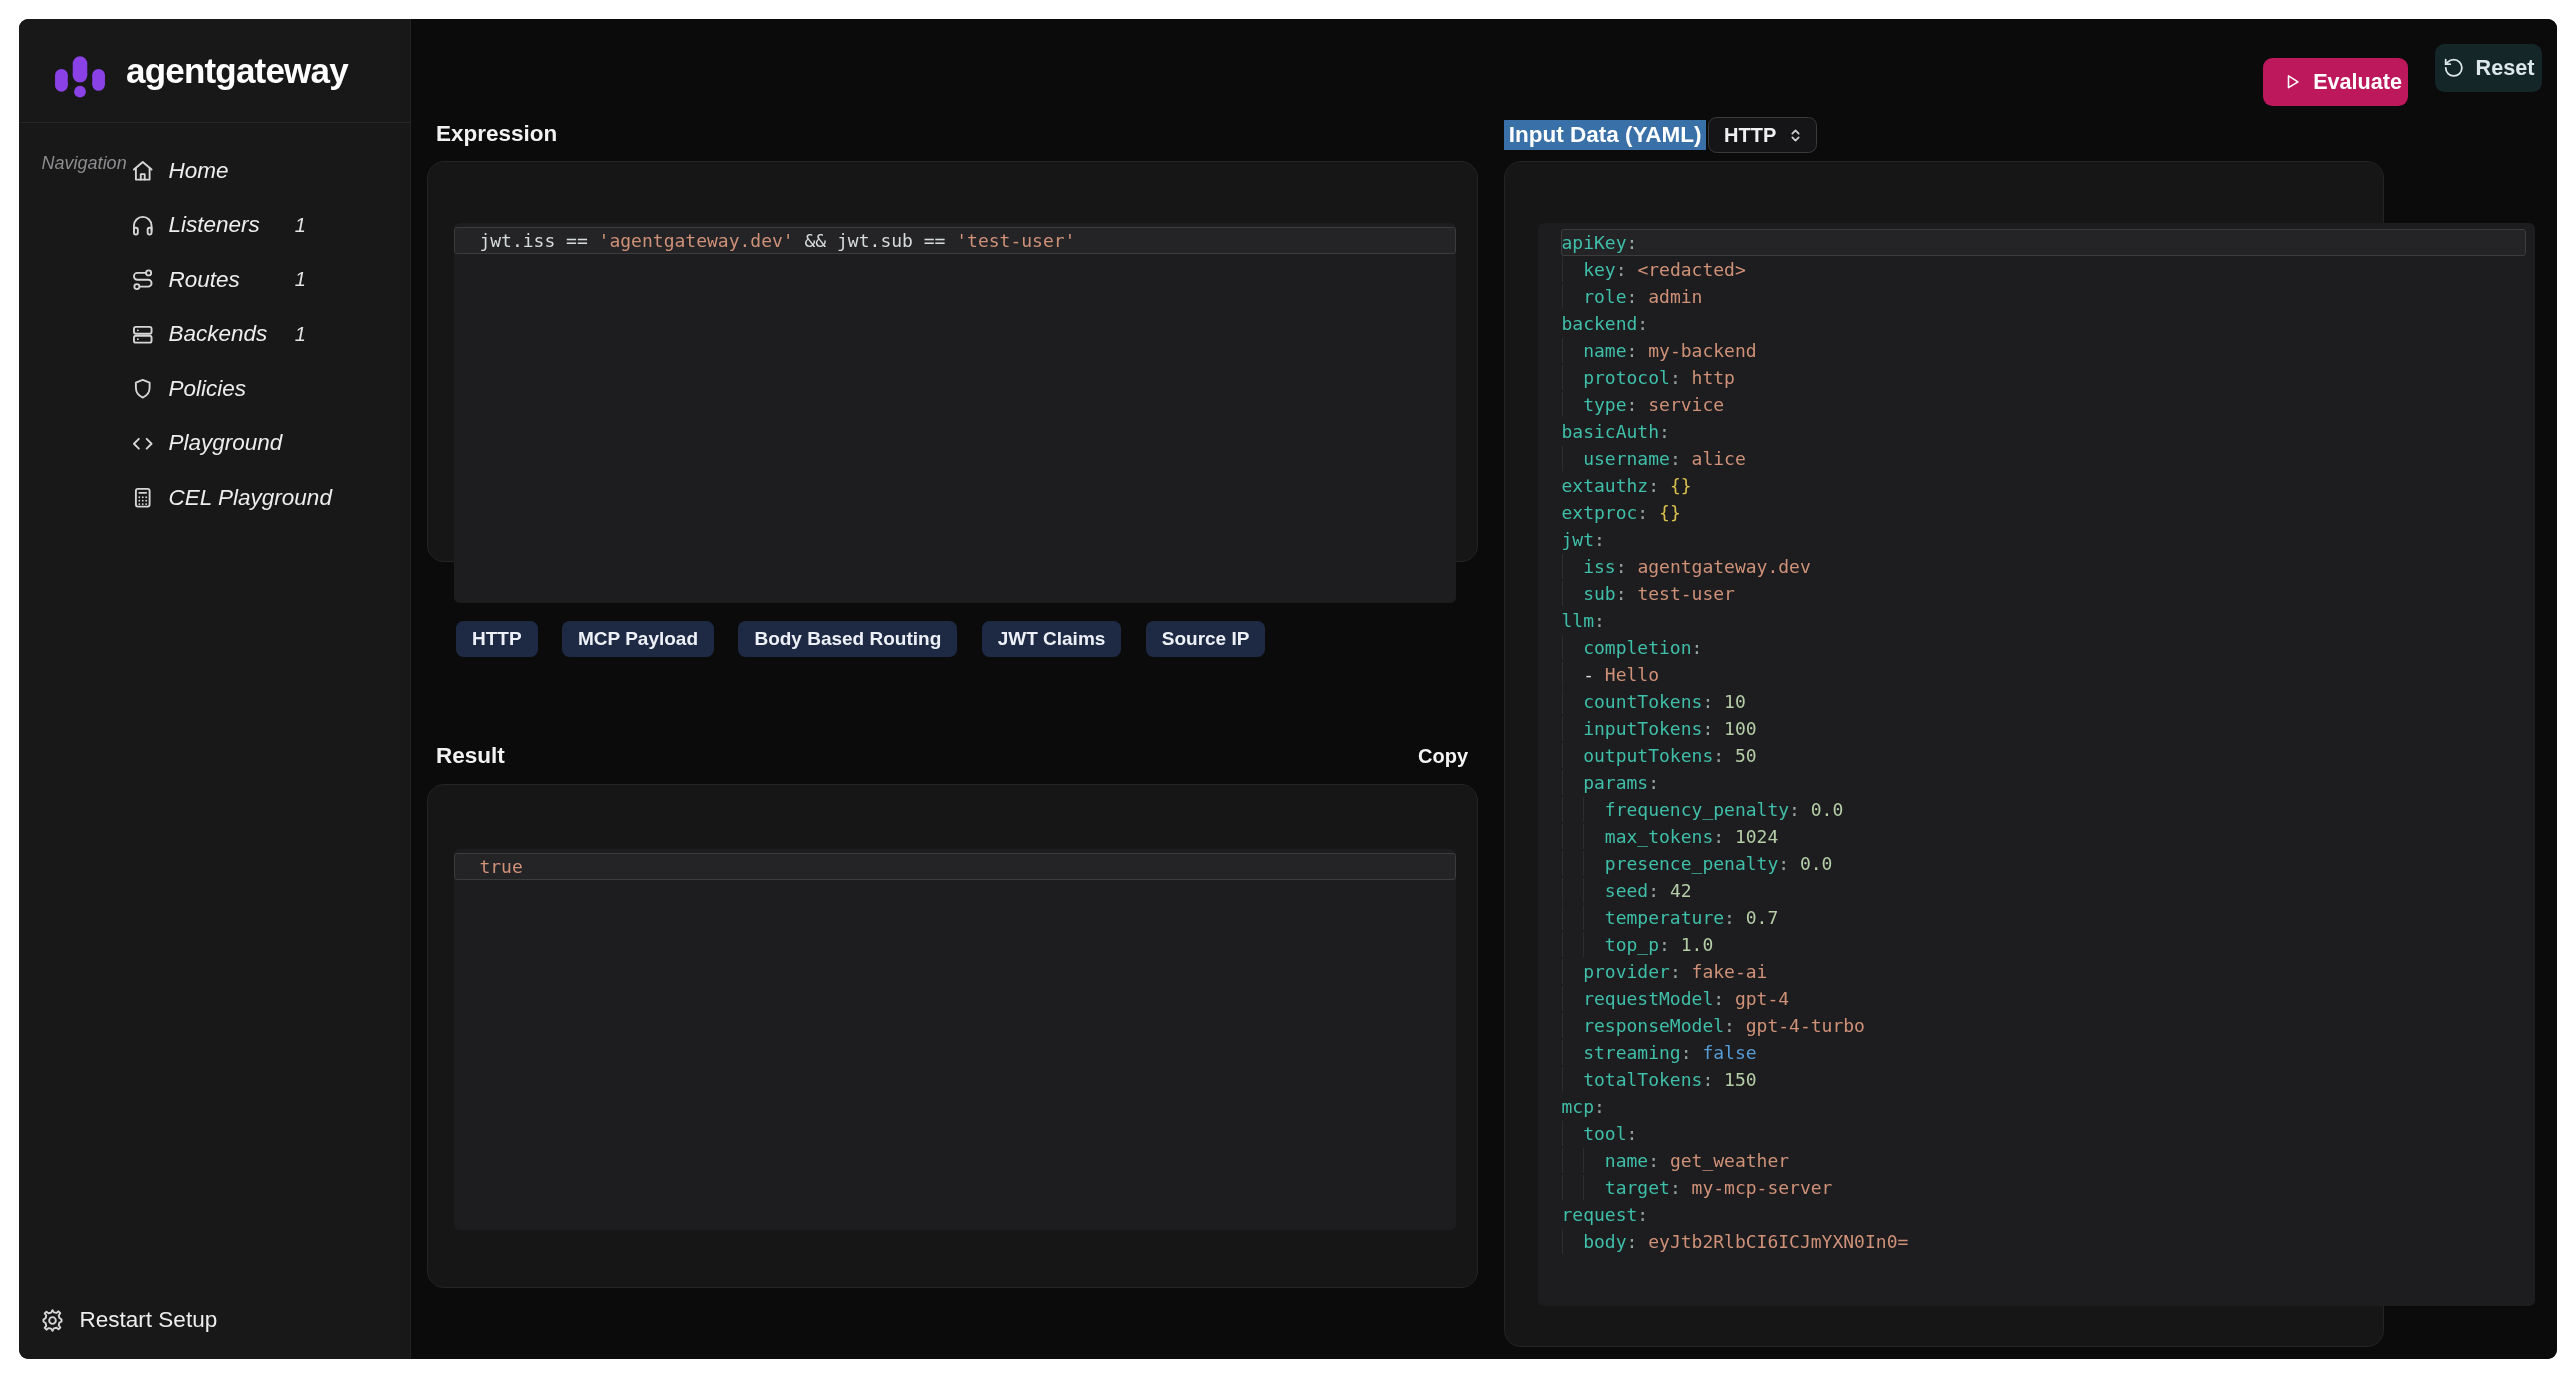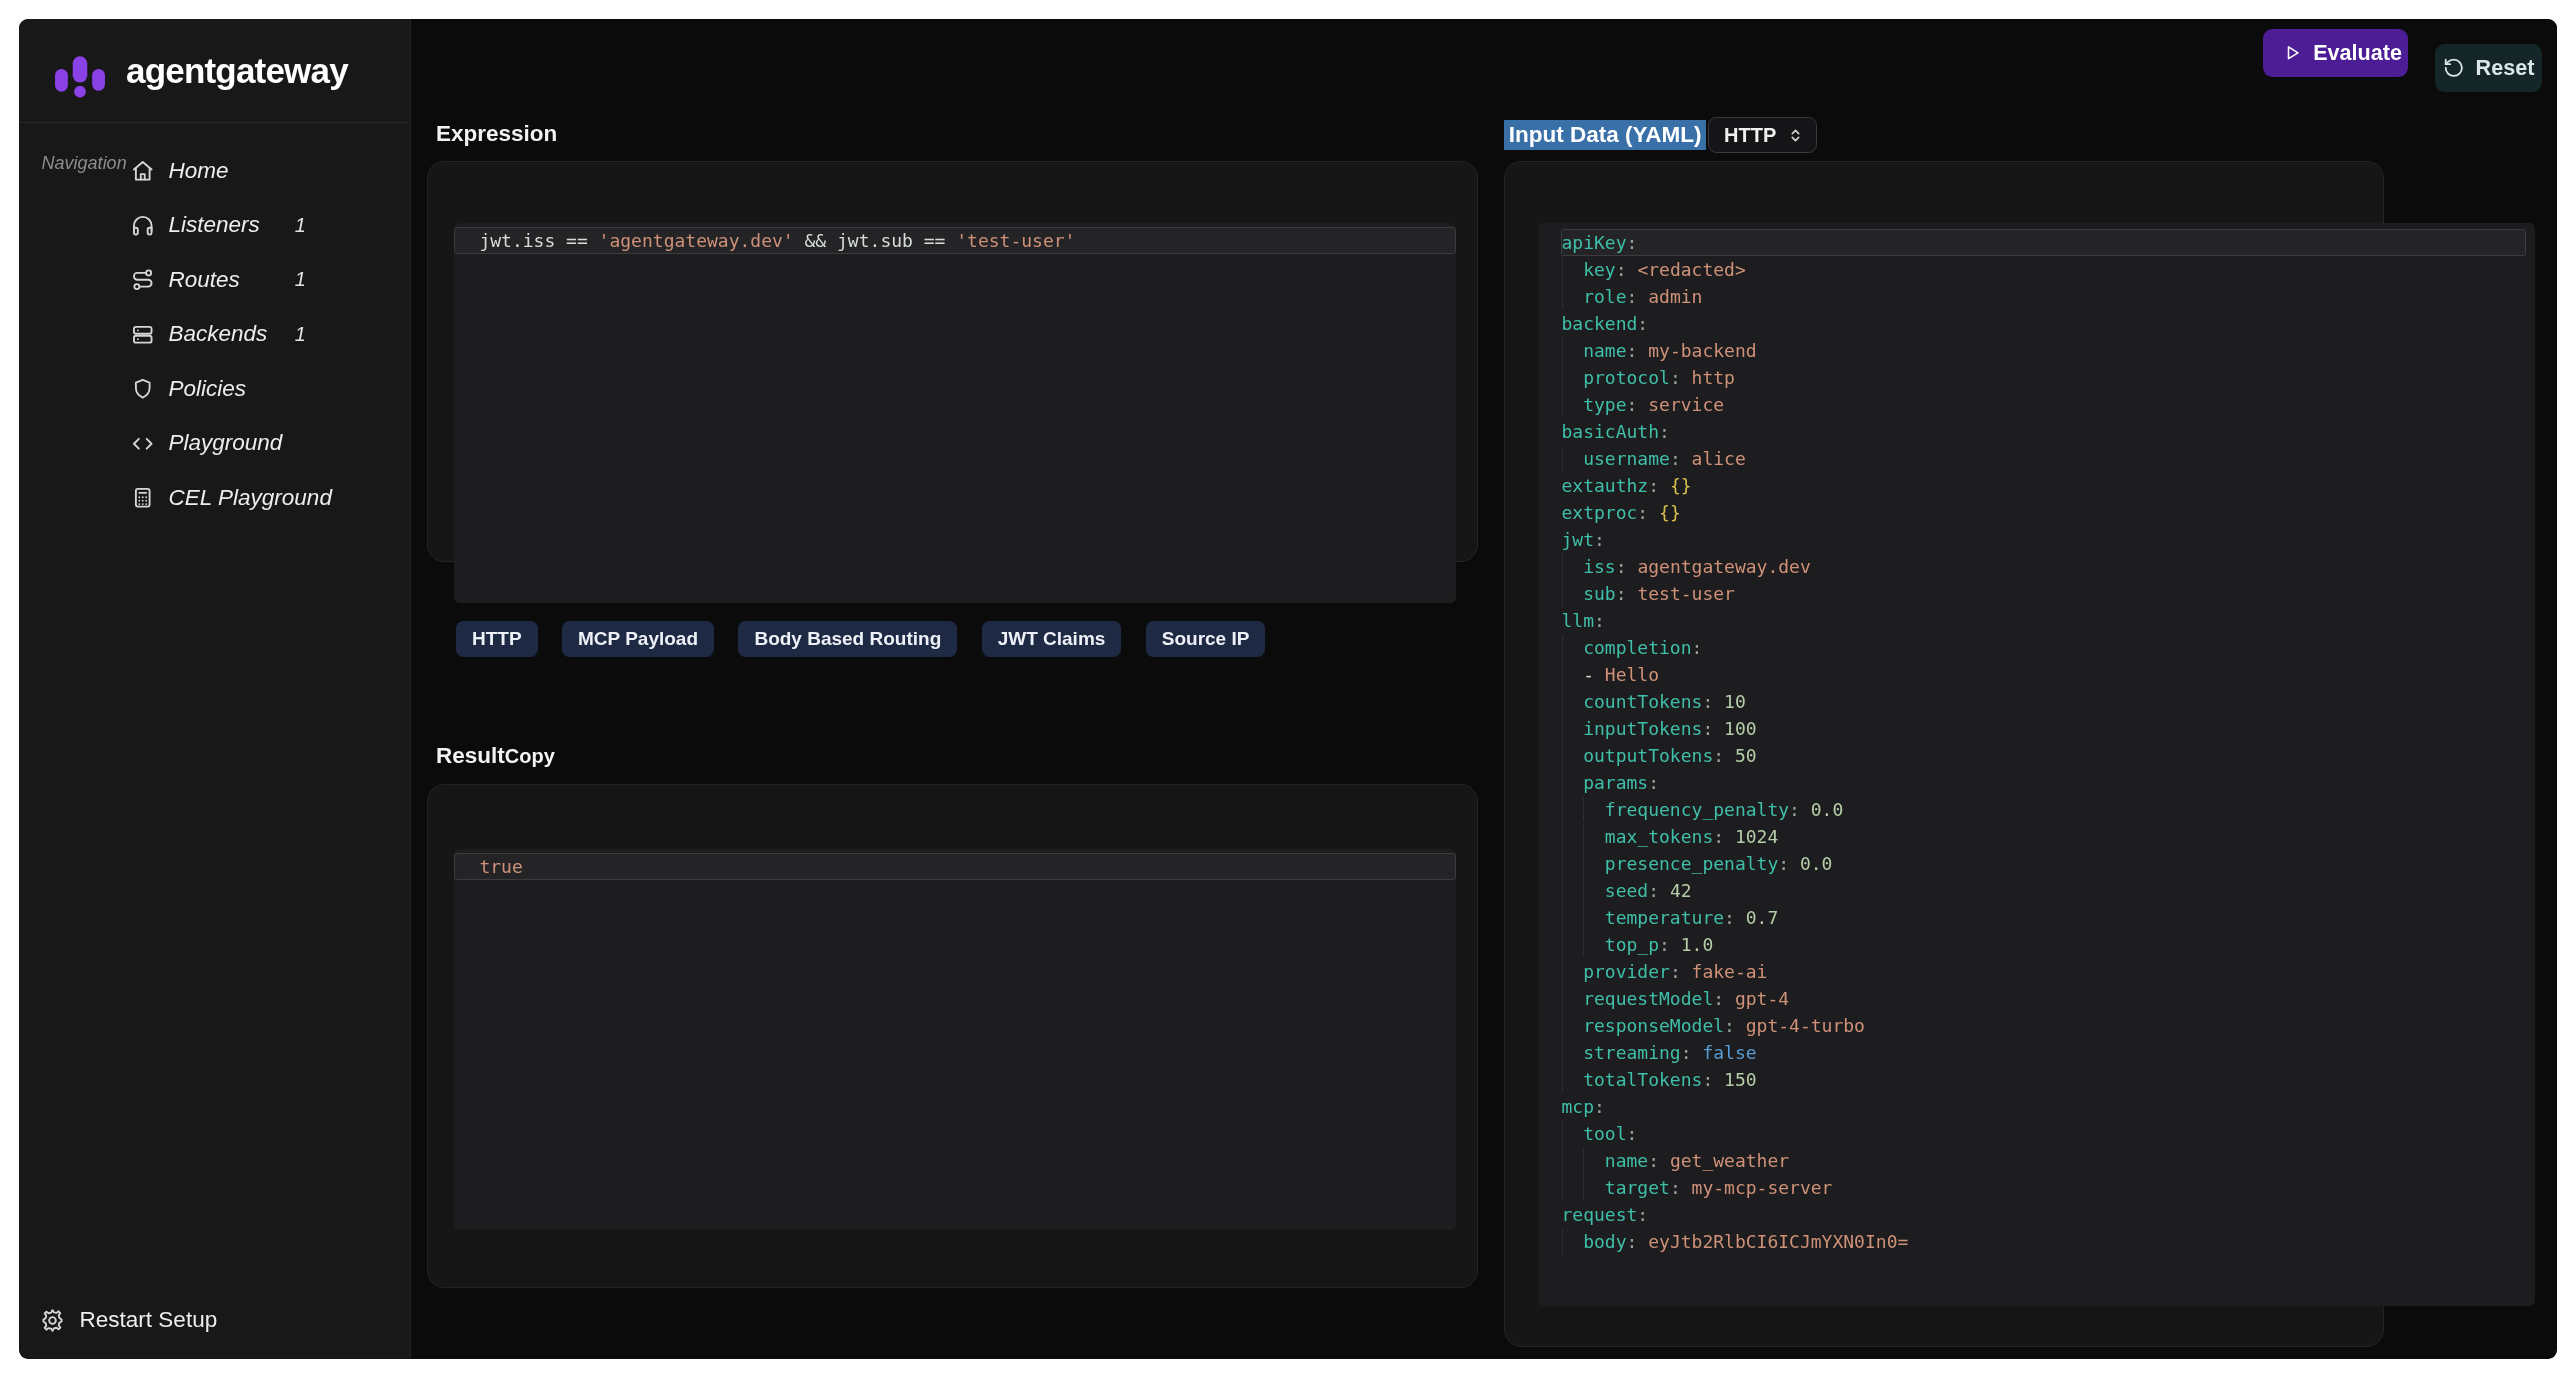--- a/index.html
+++ b/index.html
@@ -15,41 +15,41 @@
   .nav-icon{width:25px;height:25px;color:#d6d6d8;display:flex;align-items:center;justify-content:center;}
   .nav-icon svg{width:23.5px;height:23.5px;}
   .nav-label{color:#ededee;font-size:22.5px;font-weight:500;}
   .nav-badge{margin-left:auto;margin-right:26px;color:#e3e3e5;font-size:20px;font-weight:500;}
   .side-footer{margin-top:auto;padding:24.4px 17px 26px 20.6px;display:flex;align-items:center;gap:15px;cursor:pointer;}
   .side-footer .nav-icon svg{width:25px;height:25px;}
   .side-footer-label{color:#ededee;font-size:22.5px;font-weight:500;}
   
   .main{position:relative;flex:1;background:#0b0b0c;}
   .topbar-btn{position:absolute;display:flex;align-items:center;justify-content:center;gap:11.3px;height:48px;border:none;border-radius:9.4px;font-family:"Liberation Sans",sans-serif;font-size:21.6px;font-weight:600;cursor:pointer;}
-  .btn-evaluate{left:1852px;top:10px;width:145px;background:#4c1d95;color:#ffffff;padding-left:20px;}
+  .btn-evaluate{left:1852px;top:39px;width:145px;background:#be185d;color:#ffffff;padding-left:20px;}
   .btn-reset{left:2024px;top:25px;width:107px;background:#152628;color:#dbe7e9;}
   .topbar-btn svg{width:21.6px;height:21.6px;}
   .panel-title{position:absolute;color:#f2f2f3;font-size:22.5px;font-weight:600;line-height:28px;}
   .card{position:absolute;background:#161617;border:0.9px solid #242427;border-radius:17px;}
   .editor{position:absolute;background:#1d1d1f;border-radius:5.6px;overflow:hidden;font-family:"DejaVu Sans Mono",monospace;font-size:18px;color:#d4d4d4;}
   .cl{display:flex;align-items:center;height:27px;border:0.9px solid transparent;white-space:pre;}
   .cl.active{background:#242427;border-color:#3c3c3f;border-radius:2.8px;}
   .g{flex:0 0 2ch;align-self:stretch;border-left:0.9px solid rgba(255,255,255,0.075);}
   .lt{white-space:pre;}
   .pad-line .lt{padding-left:24.4px;}
   .tok-k{color:#3fbfa9;}
   .tok-p{color:#95a39f;}
   .tok-s{color:#cf9178;}
   .tok-n{color:#b5cea8;}
   .tok-b{color:#569cd6;}
   .tok-y{color:#d9c04e;}
   .tok-w{color:#d6dcd9;}
   .chips{position:absolute;left:28px;top:459px;display:flex;gap:24.4px;}
   .chip{height:36px;padding:0 16px;display:flex;align-items:center;background:#1e2a44;border:none;border-radius:7.5px;color:#edf1f7;font-family:"Liberation Sans",sans-serif;font-size:19px;font-weight:600;cursor:pointer;}
-  .result-header{position:absolute;left:25px;top:724px;width:1032px;display:flex;justify-content:flex-start;align-items:center;}
+  .result-header{position:absolute;left:25px;top:724px;width:1032px;display:flex;justify-content:space-between;align-items:center;}
   .result-title{color:#f2f2f3;font-size:22.5px;font-weight:600;}
   .copy-btn{background:none;border:none;color:#f5f5f6;font-family:"Liberation Sans",sans-serif;font-size:20px;font-weight:600;cursor:pointer;padding:0;}
   .input-label{position:absolute;left:1093px;top:101px;background:#3a70a8;color:#ffffff;font-size:22.5px;font-weight:600;line-height:28px;padding:0.9px 4.7px;}
   .mode-select{position:absolute;left:1297px;top:98px;height:36px;display:flex;align-items:center;gap:9.4px;padding:0 11.3px 0 15px;background:#151517;border:0.9px solid #3b3b3e;border-radius:8.4px;color:#f0f0f1;font-family:"Liberation Sans",sans-serif;font-size:20px;font-weight:600;cursor:pointer;}
   .mode-select svg{width:19px;height:19px;color:#cfcfcf;}
   #expr-card{left:16px;top:142px;width:1051px;height:401px;}
   #expr-editor{left:26px;top:61px;width:1002px;height:380px;padding-top:3.8px;}
   #result-card{left:16px;top:765px;width:1051px;height:504px;}
   #result-editor{left:26px;top:64px;width:1002px;height:381px;padding-top:3.8px;}
   #input-card{left:1093px;top:142px;width:880px;height:1186px;}

